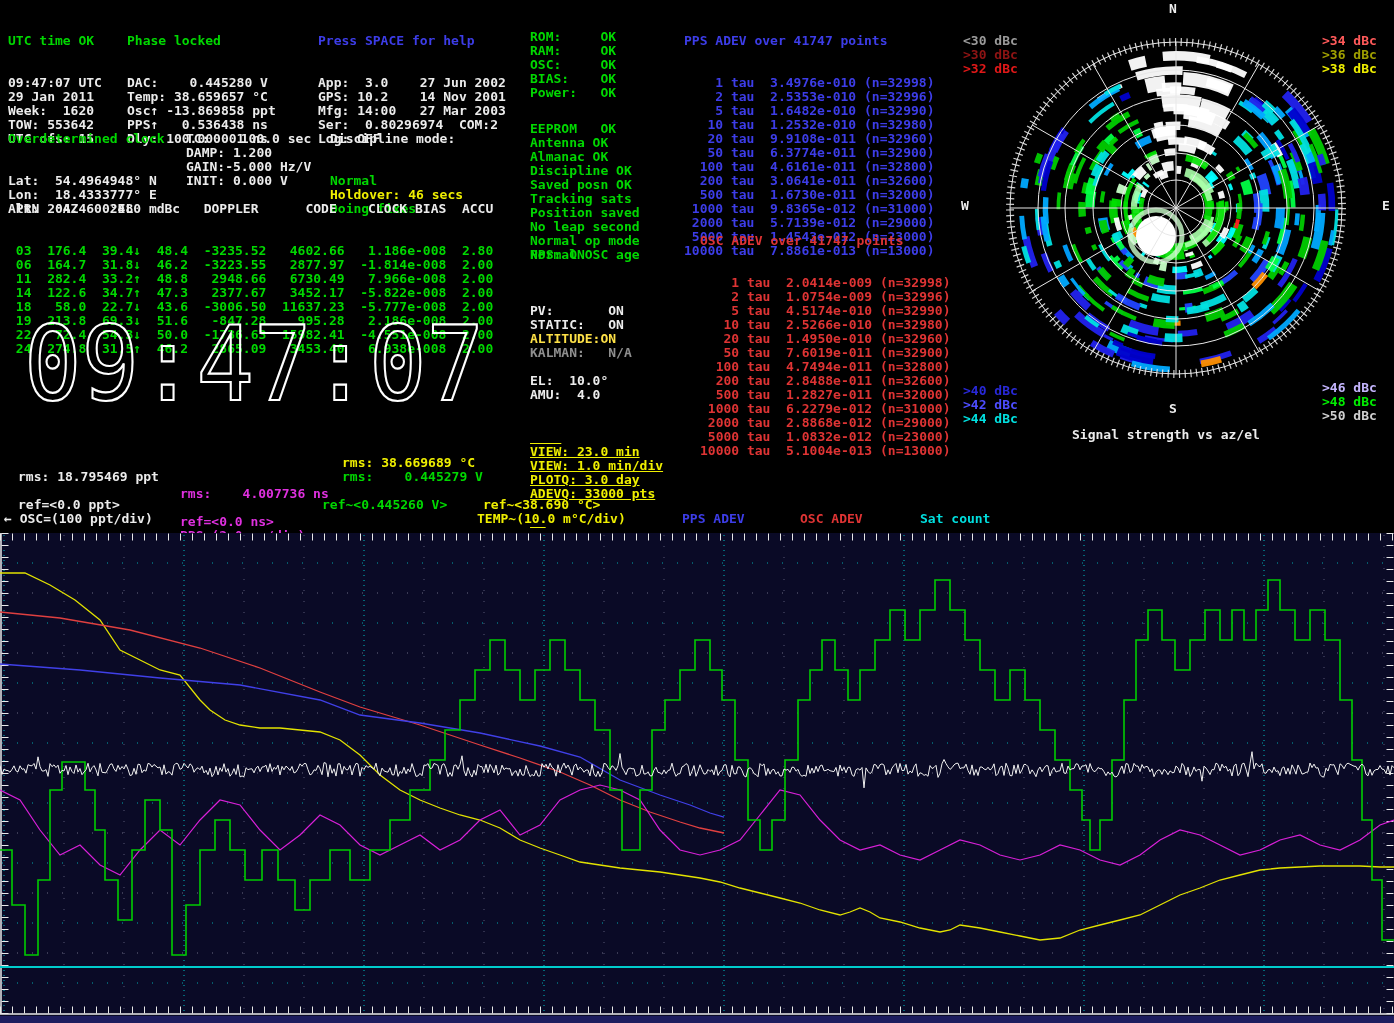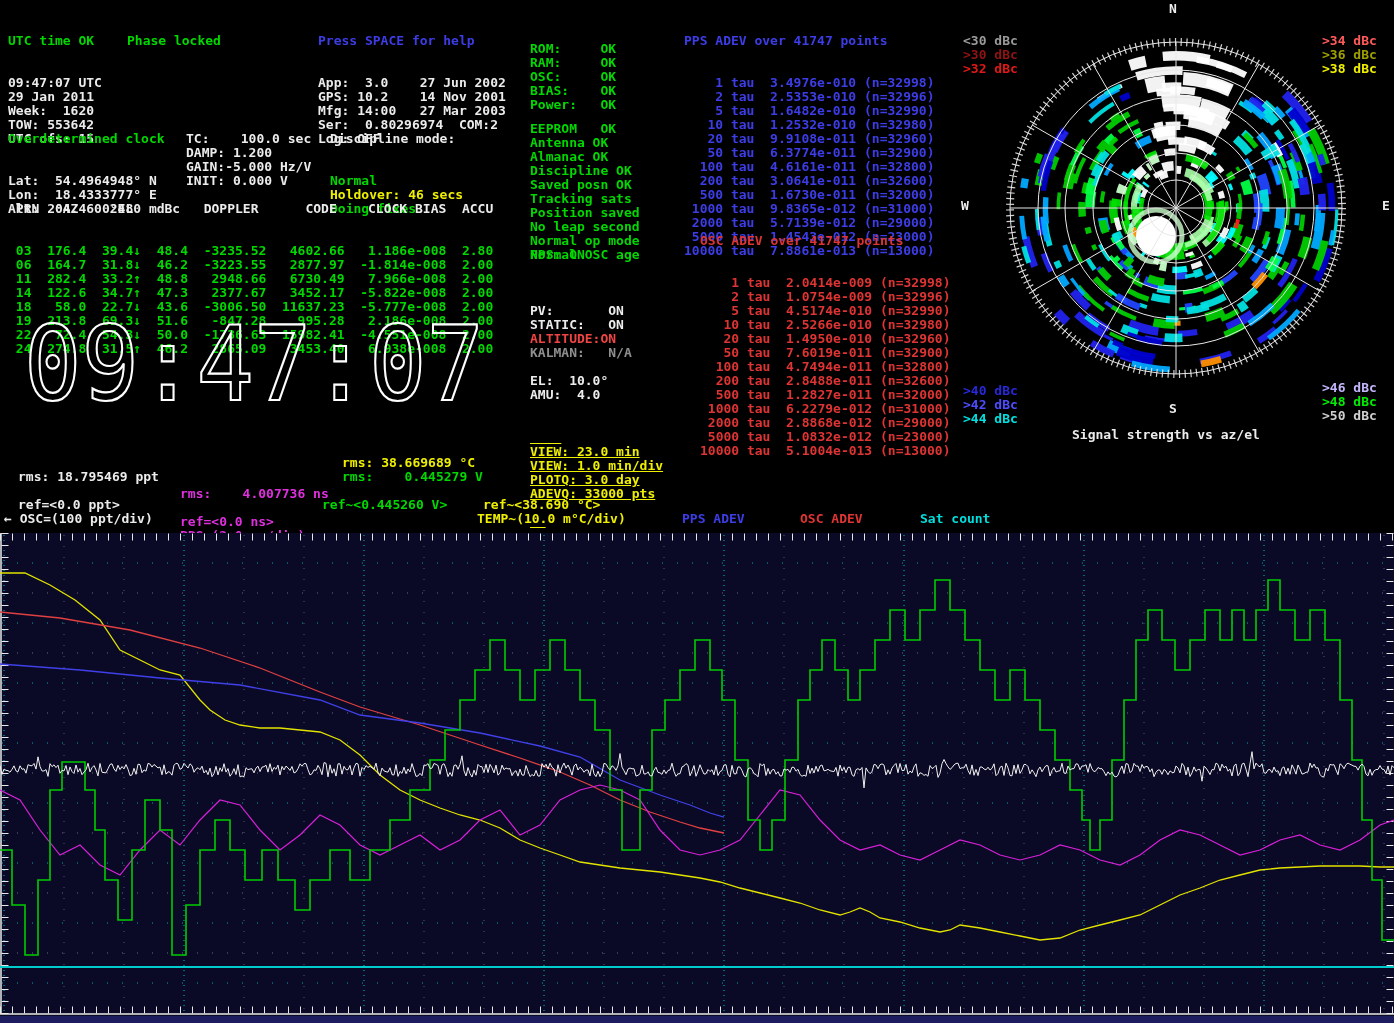--- a/index.html
+++ b/index.html
@@ -19,20 +19,21 @@
 
 <div id="screen">
 
   <div class="t c-green" style="left:8px;top:6px;">
     <div>UTC time OK</div>
     <div class="c-white"><div>09:47:07 UTC</div><div>29 Jan 2011</div><div>Week:  1620</div><div>TOW: 553642</div><div>UTC ofs: 15</div></div>
   </div>
 
   <div class="t c-green" style="left:127px;top:6px;">
     <div>Phase locked</div>
+    <div class="c-white"><div>DAC:    0.445280 V</div><div>Temp: 38.659657 °C</div><div>Osc↑ -13.869858 ppt</div><div>PPS↑   0.536438 ns</div><div>Dly: 100.000001 ns</div></div>
   </div>
 
   <div class="t c-blue" style="left:318px;top:6px;">
     <div>Press SPACE for help</div>
     <div class="c-white"><div>App:  3.0    27 Jun 2002</div><div>GPS: 10.2    14 Nov 2001</div><div>Mfg: 14:00   27 Mar 2003</div><div>Ser:  0.80296974  COM:2</div><div>Log: OFF</div></div>
   </div>
 
   <div class="t c-green" style="left:8px;top:104px;">
     <div>Overdetermined clock</div>
     <div class="c-white"><div>Lat:  54.4964948° N</div><div>Lon:  18.4333777° E</div><div>Alt: 204.46002480 m</div></div>
@@ -45,29 +46,29 @@
   <div class="t c-white" style="left:330px;top:104px;">
     <div>Discipline mode:</div>
     <div><div style="color: rgb(0, 216, 0);">Normal</div><div style="color: rgb(239, 239, 0);">Holdover: 46 secs</div><div style="color: rgb(0, 216, 0);">Doing fixes</div></div>
   </div>
 
   <div class="t c-white" style="left:8px;top:174px;">
     <div> PRN  °AZ    °EL   dBc   DOPPLER      CODE    CLOCK BIAS  ACCU</div>
     <div class="c-green"><div> 03  176.4  39.4↓  48.4  -3235.52   4602.66   1.186e-008  2.80</div><div> 06  164.7  31.8↓  46.2  -3223.55   2877.97  -1.814e-008  2.00</div><div> 11  282.4  33.2↑  48.8   2948.66   6730.49   7.966e-008  2.00</div><div> 14  122.6  34.7↑  47.3   2377.67   3452.17  -5.822e-008  2.00</div><div> 18   58.0  22.7↓  43.6  -3006.50  11637.23  -5.777e-008  2.00</div><div> 19  213.8  69.3↓  51.6   -847.28    995.28   2.186e-008  2.00</div><div> 22   72.4  54.3↓  50.0  -1736.63  15982.41  -4.551e-008  2.00</div><div> 24  274.8  31.5↑  46.2   2865.09   3453.40   6.938e-008  2.00</div></div>
   </div>
 
-  <div class="t c-green" style="left:530px;top:14px;">
+  <div class="t c-green" style="left:530px;top:2px;">
     <div><div>ROM:     OK</div><div>RAM:     OK</div><div>OSC:     OK</div><div>BIAS:    OK</div><div>Power:   OK</div></div>
   </div>
   <div class="t c-green" style="left:530px;top:94px;">
     <div><div>EEPROM   OK</div><div>Antenna OK</div><div>Almanac OK</div><div>Discipline OK</div><div>Saved posn OK</div><div>Tracking sats</div><div>Position saved</div><div>No leap second</div><div>Normal op mode</div><div>Normal OSC age</div></div>
   </div>
   <div class="t c-green" style="left:530px;top:248px;">PPS: ON</div>
   <div class="t" style="left:530px;top:276px;">
-    <div><div style="color: rgb(236, 236, 236);">PV:       ON</div><div style="color: rgb(236, 236, 236);">STATIC:   ON</div><div style="color: #ef4444;">ALTITUDE:ON</div><div style="color: rgb(143, 143, 143);">KALMAN:   N/A</div></div>
+    <div><div style="color: rgb(236, 236, 236);">PV:       ON</div><div style="color: rgb(236, 236, 236);">STATIC:   ON</div><div style="color: #fde047;">ALTITUDE:ON</div><div style="color: rgb(143, 143, 143);">KALMAN:   N/A</div></div>
   </div>
   <div class="t c-white" style="left:530px;top:346px;">
     <div><div>EL:  10.0°</div><div>AMU:  4.0</div></div>
   </div>
   <div class="t c-yellow" style="left:530px;top:417px;text-decoration:underline;">
     <div><div>VIEW: 23.0 min</div><div>VIEW: 1.0 min/div</div><div>PLOTQ: 3.0 day</div><div>ADEVQ: 33000 pts</div></div>
   </div>
 
   <div class="t c-blue" style="left:684px;top:6px;">
     <div>PPS ADEV over 41747 points</div>

